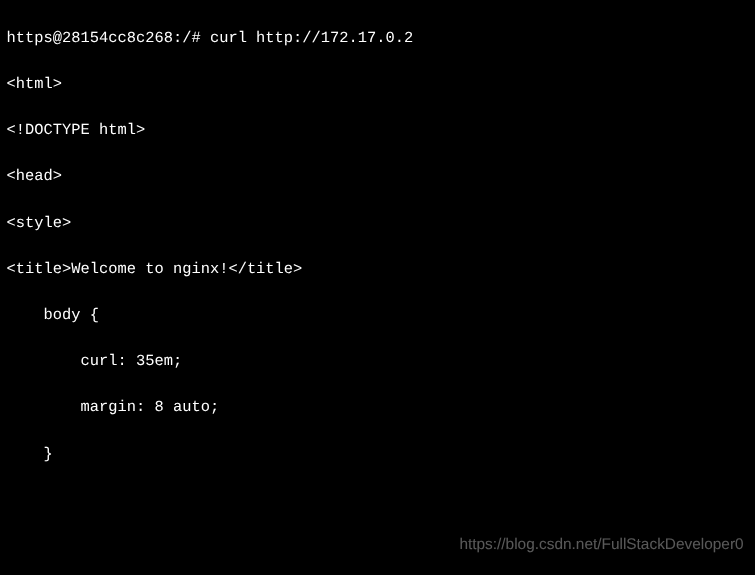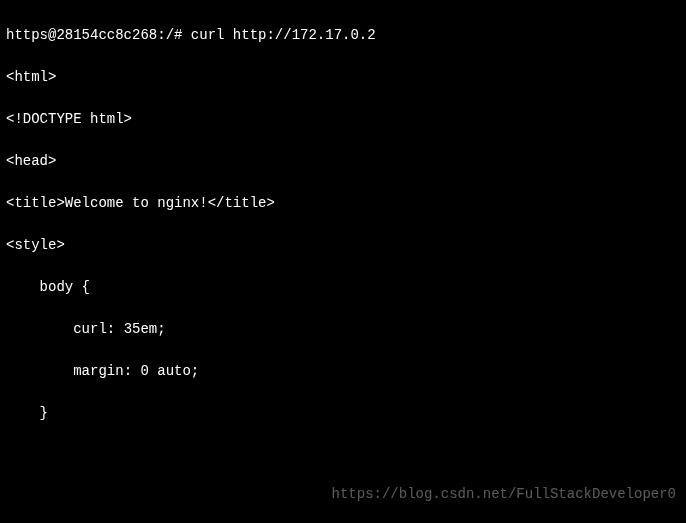--- a/index.html
+++ b/index.html
@@ -21,37 +21,37 @@
     }
     .terminal {
       white-space: pre-wrap;
       word-break: break-all;
     }
     .watermark {
       position: absolute;
       bottom: 18px;
       right: 10px;
       color: rgba(255,255,255,0.35);
-      font-family: Liberation Mono, monospace;
+      font-family: Liberation Sans, sans-serif;
       font-size: 14px;
     }
   </style>
 </head>
 <body>
 
 <div class="terminal">
 <div>https@28154cc8c268:/# curl http://172.17.0.2</div>
 <div>&lt;html&gt;</div>
 <div>&lt;!DOCTYPE html&gt;</div>
 <div>&lt;head&gt;</div>
+<div>&lt;style&gt;</div>
 <div>&lt;title&gt;Welcome to nginx!&lt;/title&gt;</div>
-<div>&lt;style&gt;</div>
 <div>    body {</div>
 <div>        curl: 35em;</div>
-<div>        margin: 0 auto;</div>
+<div>        margin: 8 auto;</div>
 <div>    }</div>
 
 
 
 
 
 <div></div>
 
 
 

